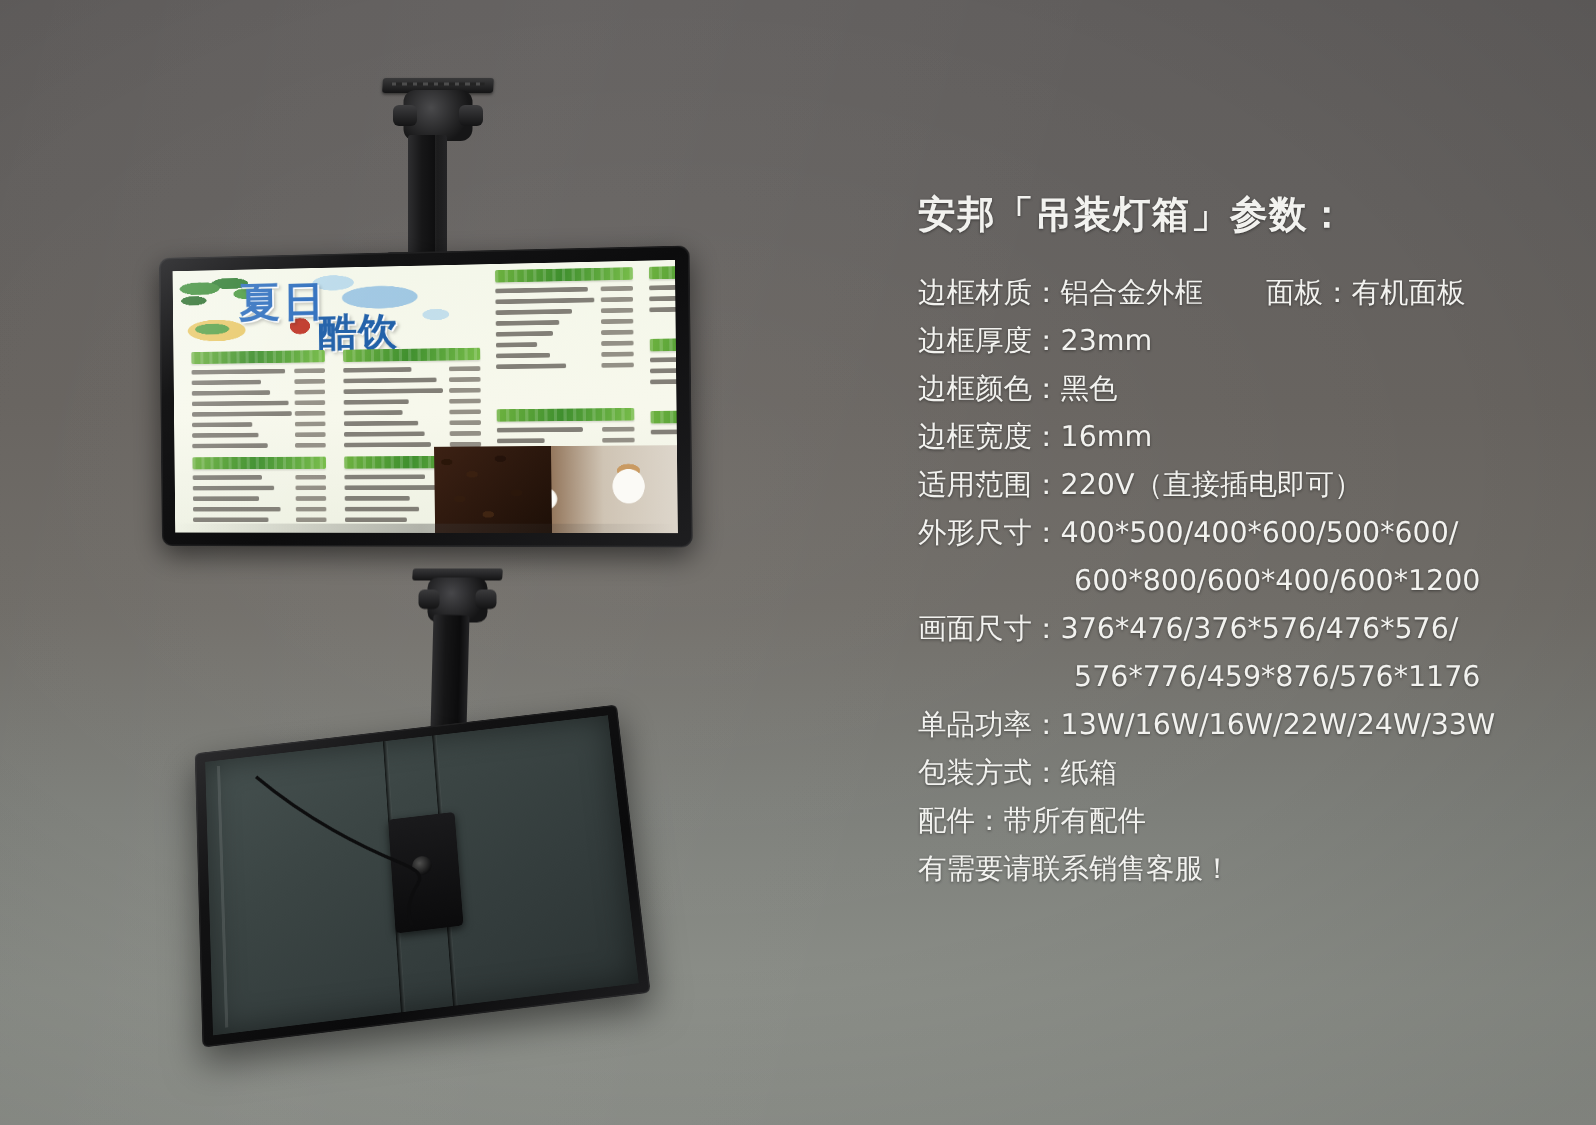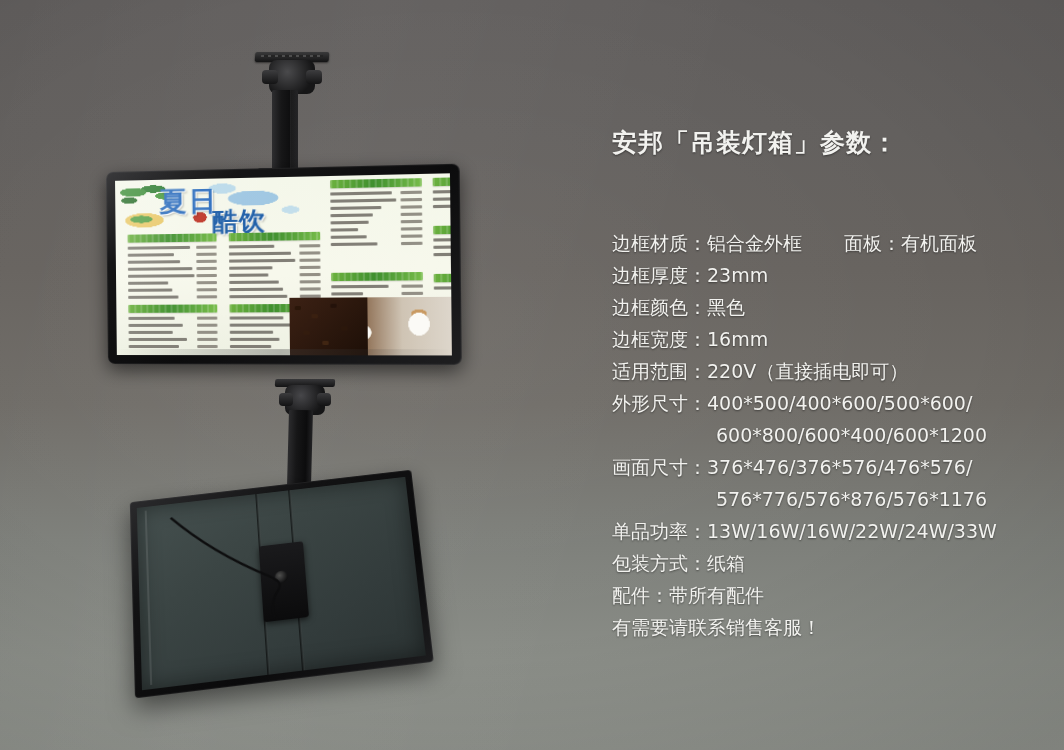--- a/index.html
+++ b/index.html
@@ -259,24 +259,24 @@
     color:#f2f2ef;
     font-family:"DejaVu Sans","Liberation Sans",sans-serif;
     text-shadow:0 1px 2px rgba(0,0,0,.45);
   }
   .spec-title{
     font-size:25px;font-weight:bold;letter-spacing:1px;
     margin-bottom:20px;white-space:nowrap;
   }
   .spec-line{
     font-size:19px;line-height:32px;white-space:nowrap;
-    display:flex;align-items:flex-end;
+    display:flex;align-items:flex-start;
   }
   .spec-line .indent{display:inline-block;width:104px;}
-  .spec-extra{margin-left:42px;margin-top:48px;}
+  .spec-extra{margin-left:42px;}
 </style>
 </head>
 <body>
 
 <div id="stage">
 
   <div class="bg"></div>
   <div class="bg-vignette"></div>
   <div class="bg-sheen"></div>
 
@@ -578,21 +578,21 @@
     <div class="spec-line">边框宽度：16mm</div>
     <div class="spec-line">适用范围：220V（直接插电即可）</div>
     <div class="spec-line">外形尺寸：400*500/400*600/500*600/</div>
     <div class="spec-line">
       <span class="indent"></span>
       <span>600*800/600*400/600*1200</span>
     </div>
     <div class="spec-line">画面尺寸：376*476/376*576/476*576/</div>
     <div class="spec-line">
       <span class="indent"></span>
-      <span>576*776/576*876/576*1176</span>
+      <span>576*776/459*876/576*1176</span>
     </div>
     <div class="spec-line">单品功率：13W/16W/16W/22W/24W/33W</div>
     <div class="spec-line">包装方式：纸箱</div>
     <div class="spec-line">配件：带所有配件</div>
     <div class="spec-line">有需要请联系销售客服！</div>
   </div>
 
 </div>
 
 </body></html>

